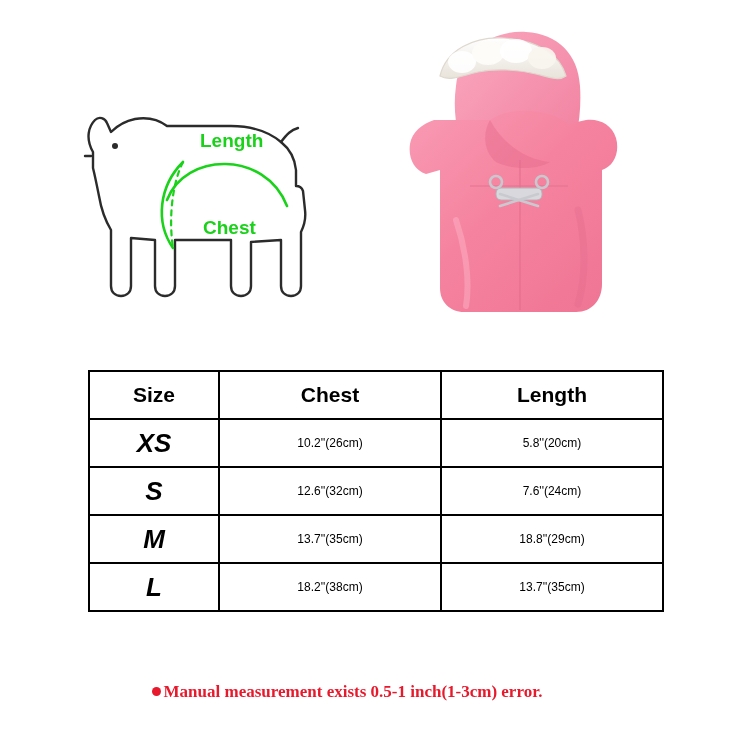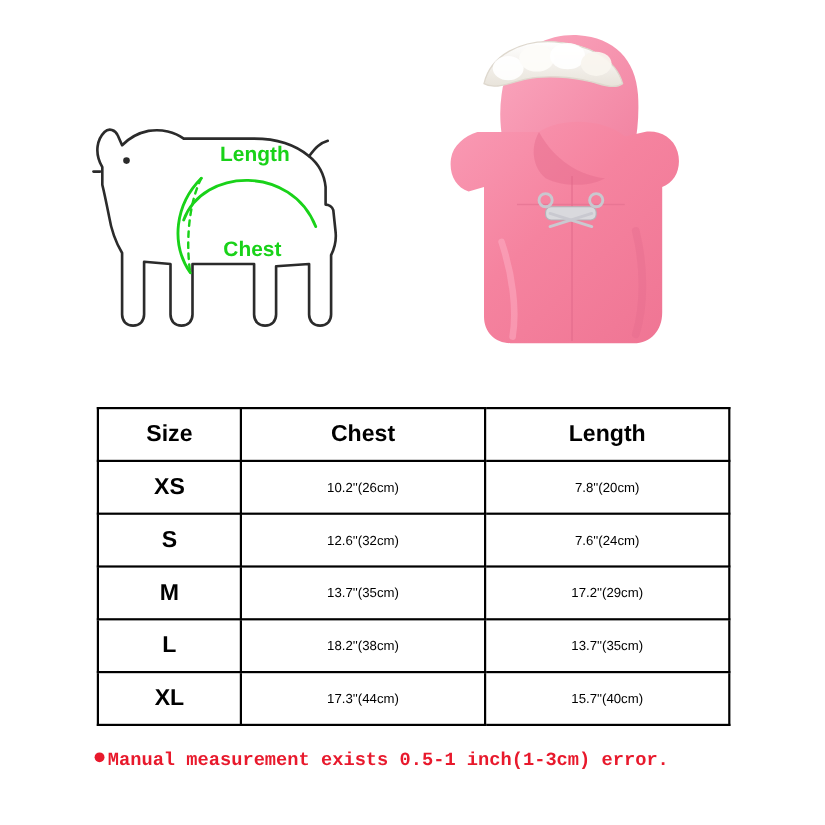--- a/index.html
+++ b/index.html
@@ -82,42 +82,43 @@
     color: #000000;
     height: 46px;
     padding: 0;
   }
   .size-table th {
     font-size: 21px;
     font-weight: bold;
     margin-left: 42px;
   }
   .size-table td.size-cell {
-    font-size: 21px;
-    font-weight: bold;
+    font-size: 26px;
+    font-weight: bold;
+    font-style: italic;
   }
   .size-table td.value-cell {
     font-size: 12px;
     font-weight: normal;
   }
   .col-size { width: 130px; }
   .col-chest { width: 222px; }
   .col-length { width: 222px; }
 
   
   .footnote {
     position: absolute;
     left: 0;
     top: 682px;
     width: 694px;
     text-align: center;
     color: #e8192c;
     font-size: 17px;
     font-weight: bold;
-    font-family: Liberation Mono, monospace;
+    font-family: Liberation Serif, serif;
   }
   .footnote .bullet {
     display: inline-block;
     width: 9px;
     height: 9px;
     border-radius: 50%;
     background: #e8192c;
     margin-right: 3px;
     vertical-align: middle;
     position: relative;
@@ -221,42 +222,37 @@
       <tr>
         <th>Size</th>
         <th>Chest</th>
         <th>Length</th>
       </tr>
     </thead>
     <tbody>
       <tr>
         <td class="size-cell">XS</td>
         <td class="value-cell">10.2''(26cm)</td>
-        <td class="value-cell">7.8''(20cm)</td>
+        <td class="value-cell">5.8''(20cm)</td>
       </tr>
       <tr>
         <td class="size-cell">S</td>
         <td class="value-cell">12.6''(32cm)</td>
         <td class="value-cell">7.6''(24cm)</td>
       </tr>
       <tr>
         <td class="size-cell">M</td>
         <td class="value-cell">13.7''(35cm)</td>
-        <td class="value-cell">17.2''(29cm)</td>
+        <td class="value-cell">18.8''(29cm)</td>
       </tr>
       <tr>
         <td class="size-cell">L</td>
         <td class="value-cell">18.2''(38cm)</td>
         <td class="value-cell">13.7''(35cm)</td>
       </tr>
-      <tr>
-        <td class="size-cell">XL</td>
-        <td class="value-cell">17.3''(44cm)</td>
-        <td class="value-cell">15.7''(40cm)</td>
-      </tr>
     </tbody>
   </table>
 
   <div class="footnote">
     <span class="bullet"></span><span>Manual measurement exists 0.5-1 inch(1-3cm) error.</span>
   </div>
 
 </div>
 
 </body></html>

